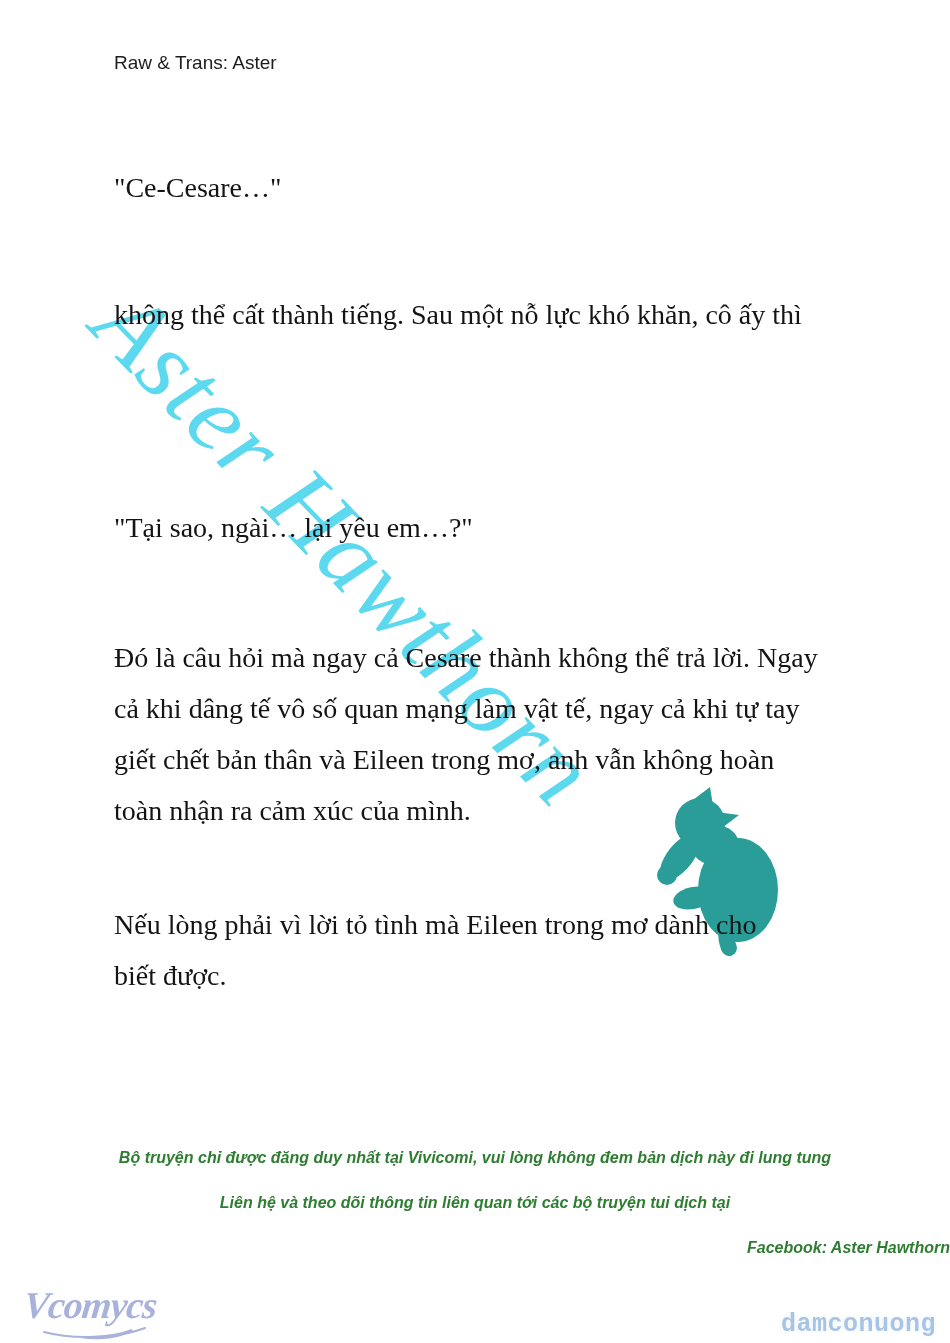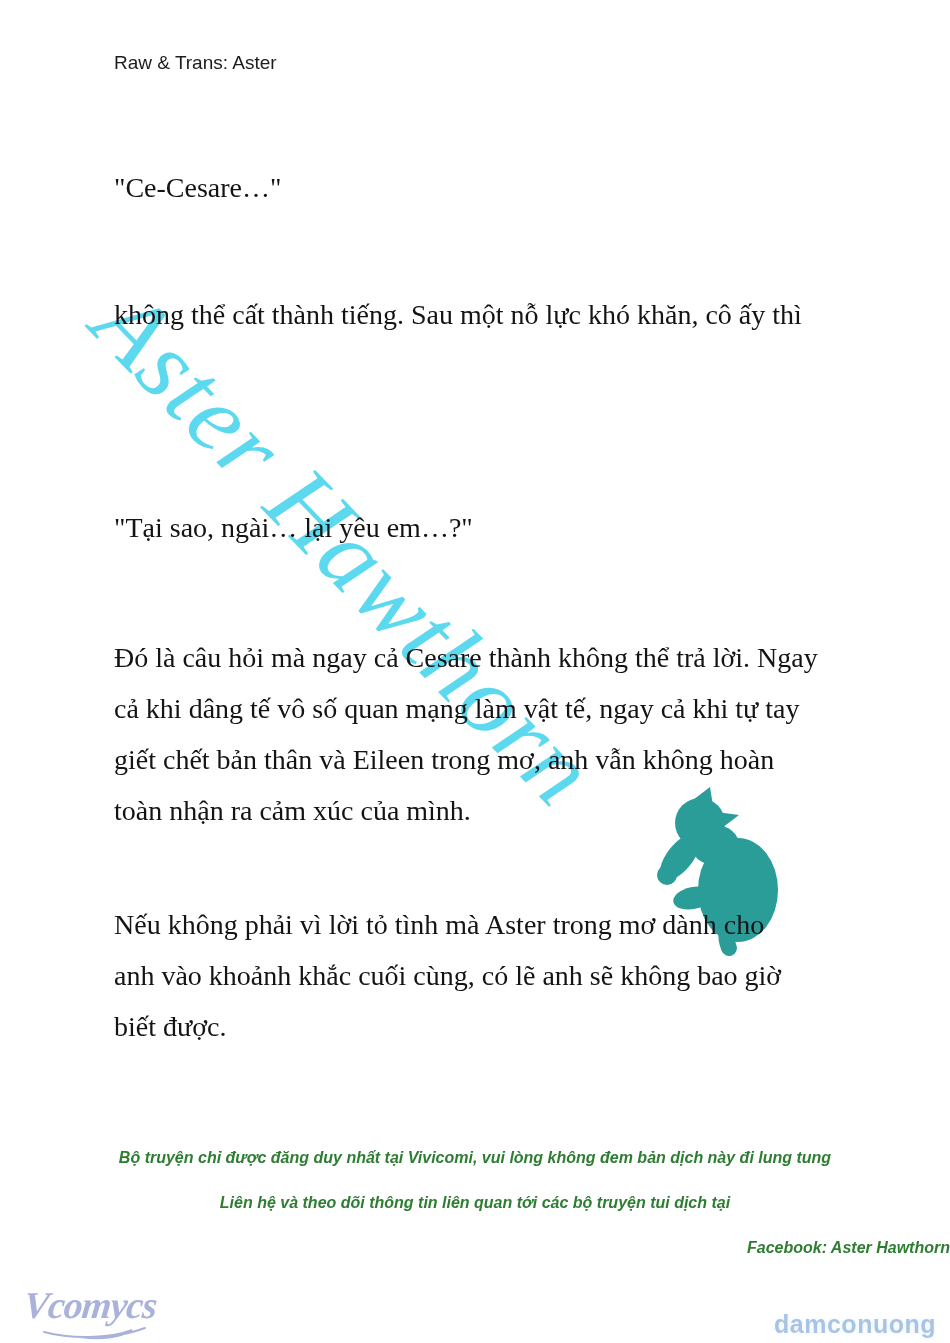--- a/index.html
+++ b/index.html
@@ -84,21 +84,21 @@
     position: absolute;
     left: 40px;
     top: 1322px;
     z-index: 3;
   }
   .brand-right {
     position: absolute;
     right: 14px;
     top: 1312px;
     z-index: 3;
-    font-family: Liberation Sans, sans-serif;
+    font-family: Liberation Mono, monospace;
     font-weight: bold;
     font-size: 25px;
     letter-spacing: 0.5px;
     text-shadow: 0 0 2px #ffffff, 0 0 5px #eaf2fb, 0 0 8px #ffffff;
     line-height: 1;
   }
 </style>
 </head>
 <body>
 
@@ -135,22 +135,21 @@
   </div>
 
   <div class="para" style="top:632px">
     <div class="line">Đó là câu hỏi mà ngay cả Cesare thành không thể trả lời. Ngay</div>
     <div class="line">cả khi dâng tế vô số quan mạng làm vật tế, ngay cả khi tự tay</div>
     <div class="line">giết chết bản thân và Eileen trong mơ, anh vẫn không hoàn</div>
     <div class="line">toàn nhận ra cảm xúc của mình.</div>
   </div>
 
   <div class="para" style="top:899px">
-    <div class="line">Nếu không phải vì lời tỏ tình mà Aster trong mơ dành cho</div>
-    <div class="line">anh vào khoảnh khắc cuối cùng, có lẽ anh sẽ không bao giờ</div>
+    <div class="line">Nếu lòng phải vì lời tỏ tình mà Eileen trong mơ dành cho</div>
     <div class="line">biết được.</div>
   </div>
 
   <div class="footer-line" style="top:1147px; color:#2e7d32;">Bộ truyện chỉ được đăng duy nhất tại Vivicomi, vui lòng không đem bản dịch này đi lung tung</div>
   <div class="footer-line" style="top:1192px; color:#2e7d32;">Liên hệ và theo dõi thông tin liên quan tới các bộ truyện tui dịch tại</div>
   <div class="footer-line" style="top:1237px; color:#2e7d32;text-align:right;">Facebook: Aster Hawthorn</div>
 
   <div class="brand-left" style="color:#a9b2db;">Vcomycs</div>
   <svg class="brand-swash" width="110" height="18" viewBox="0 0 110 18">
     <path d="M4,10 C30,17 70,17 92,8 C80,16 60,18 40,15 C55,17 80,15 105,6" fill="none" stroke="#a9b2db" stroke-width="2" stroke-linecap="round"></path>

